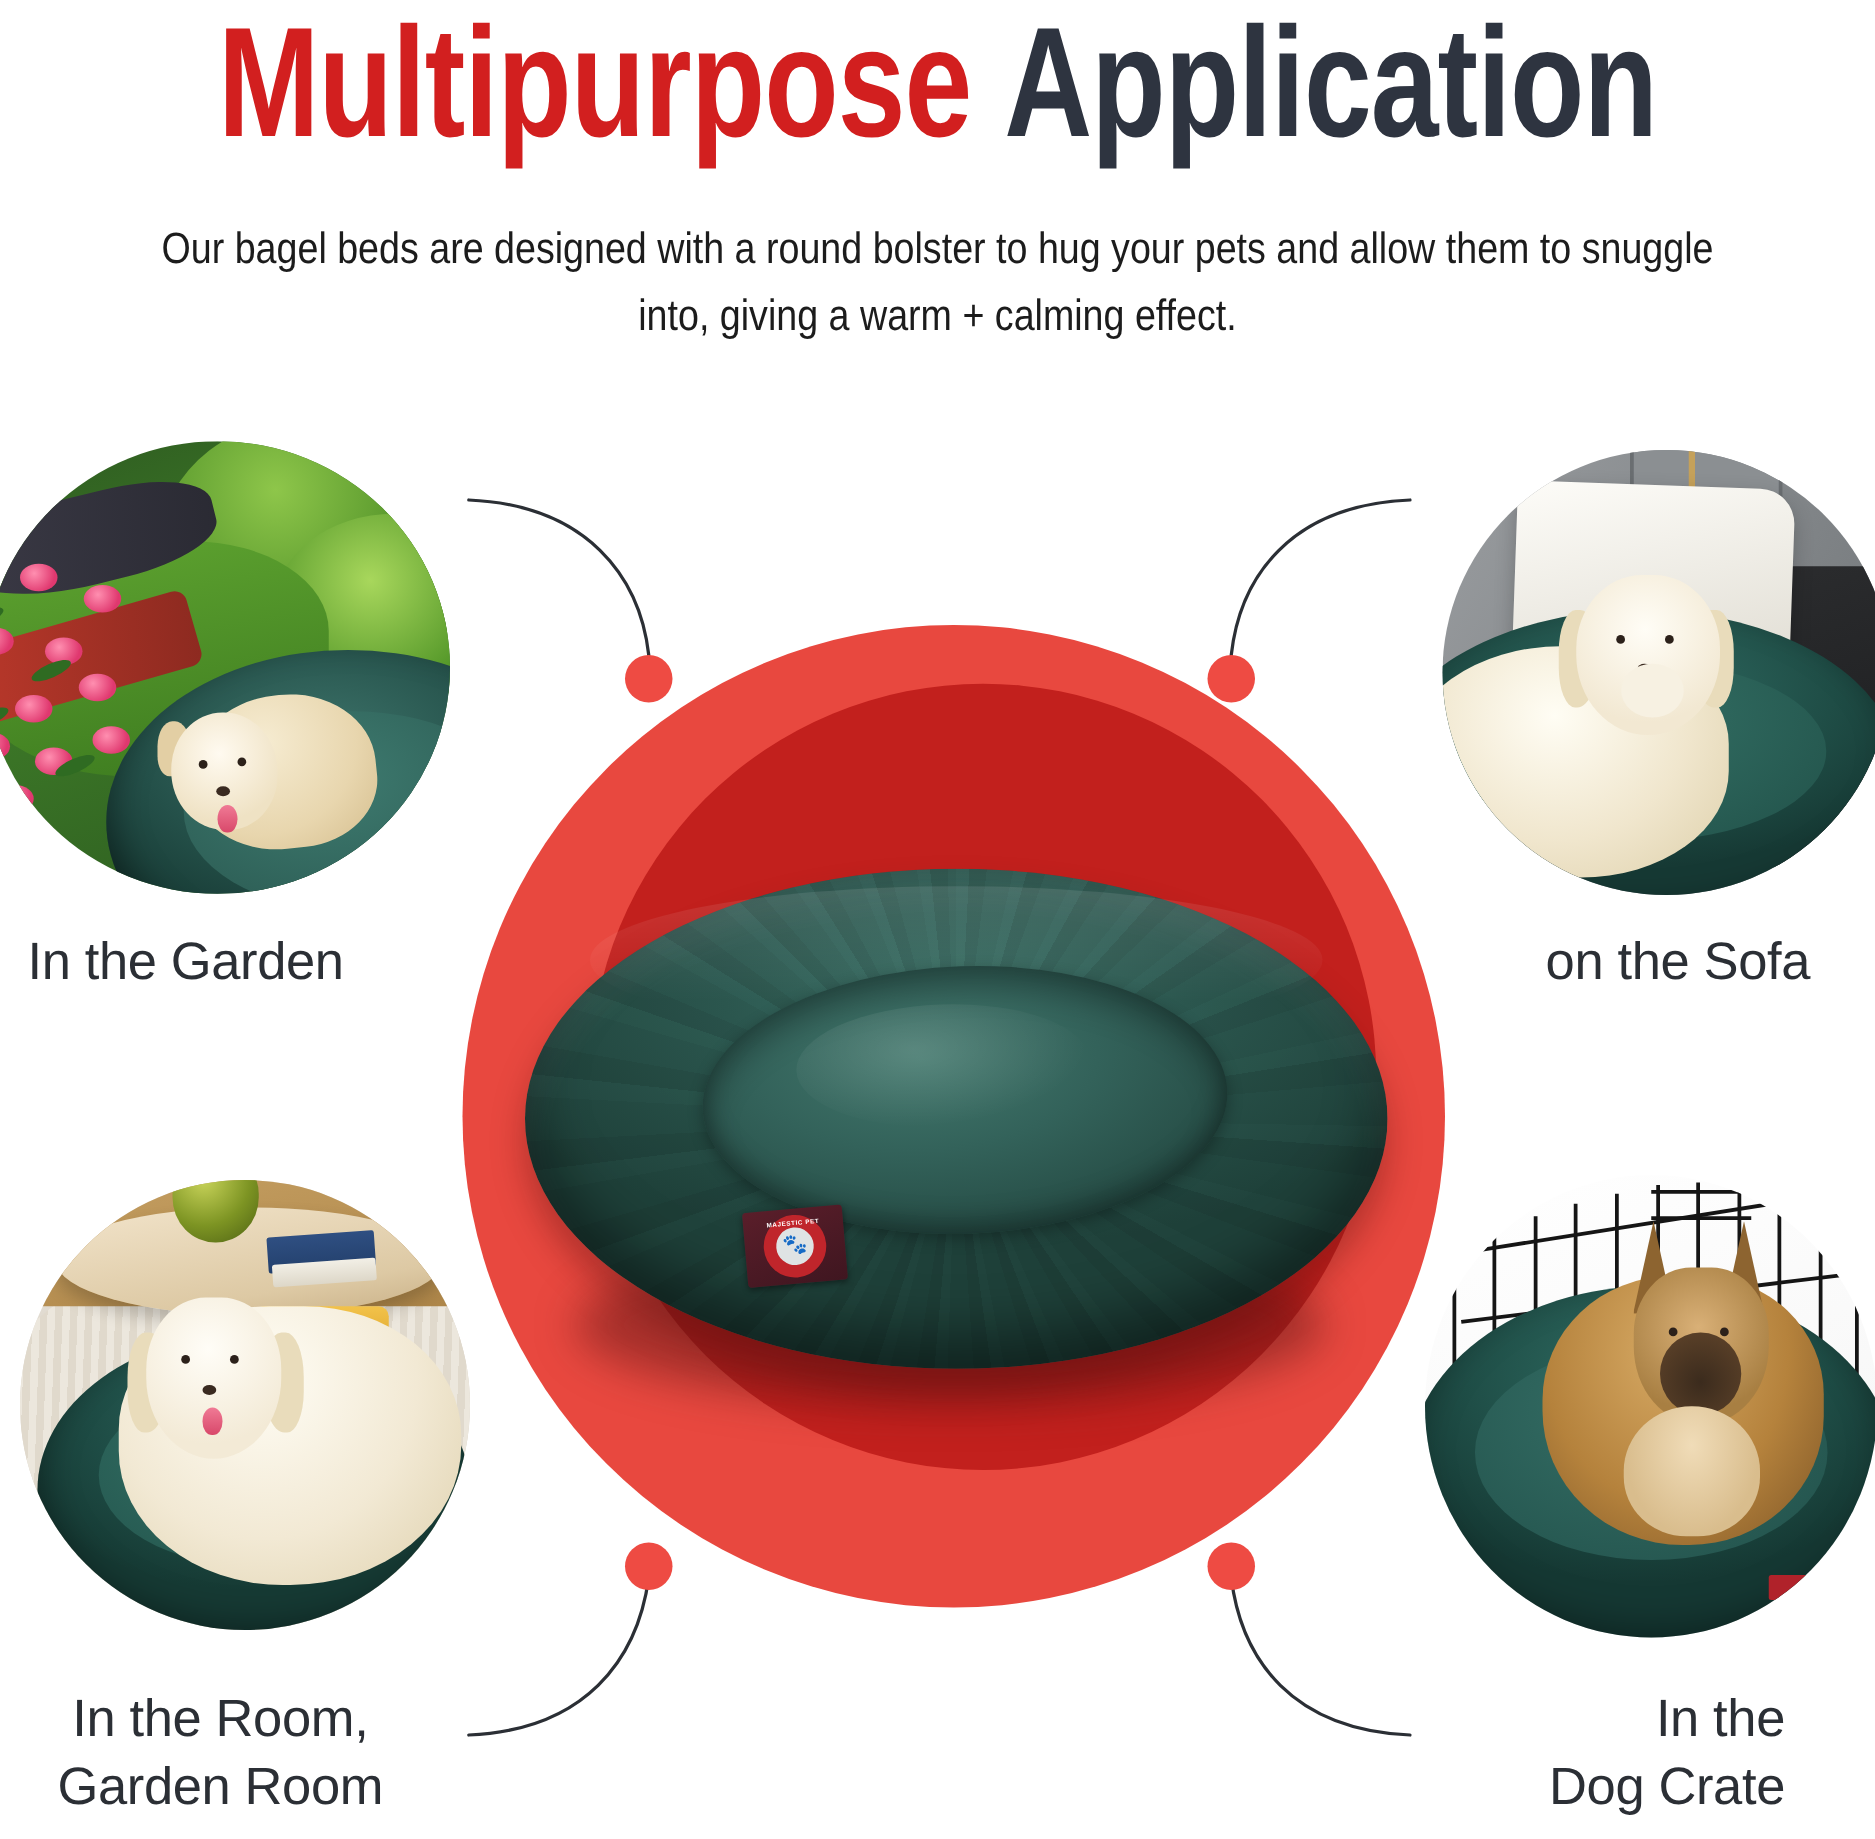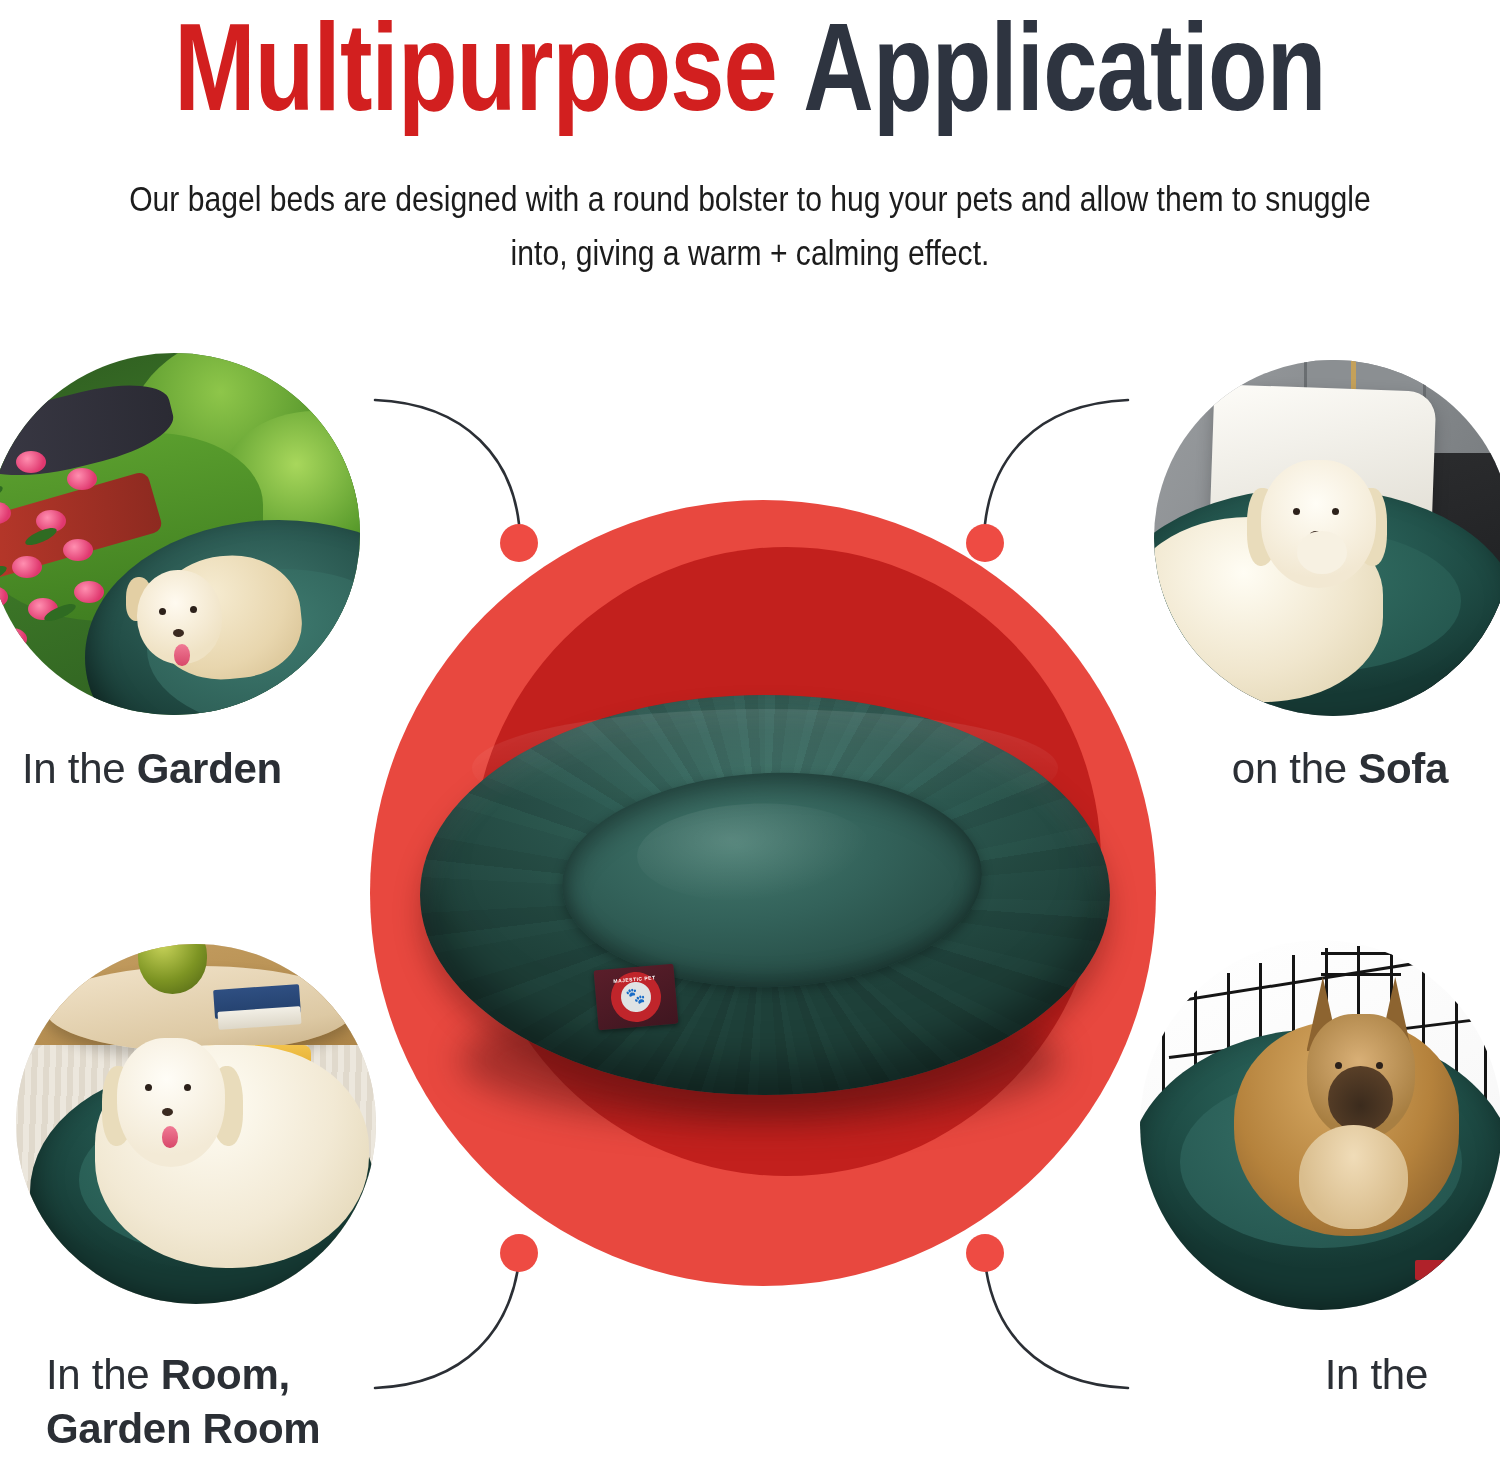--- a/index.html
+++ b/index.html
@@ -309,24 +309,24 @@
 
   
   .label {
     position: absolute;
     color: #2b2f35;
     font-size: 42px;
     line-height: 1.28;
     letter-spacing: -0.3px;
     font-weight: 400;
   }
-  .label b { font-weight: 700; }
+  .label b { font-weight: 400; }
   .lbl-garden { left: 22px;  top: 742px; text-align: left; }
   .lbl-sofa   { right: 52px; top: 742px; }
-  .lbl-living { left: 46px;  top: 1348px; text-align: left; }
+  .lbl-living { left: 46px;  top: 1348px; text-align: center; }
   .lbl-crate  { right: 72px; top: 1348px; text-align: right; }
 </style>
 </head>
 <body>
 
 <div id="page">
 
   <div class="title">
     <span class="t-red">Multipurpose</span><span>&nbsp;</span><span class="t-dark">Application</span>
   </div>
@@ -499,15 +499,16 @@
     <span>on the </span><b>Sofa</b>
   </div>
 
   <div class="label lbl-living">
     <div><span>In the </span><b>Room,</b></div>
     <div><b>Garden Room</b></div>
   </div>
 
   <div class="label lbl-crate">
     <div><span>In the</span></div>
+    <div><b>Dog Crate</b></div>
   </div>
 
 </div>
 
 </body></html>

